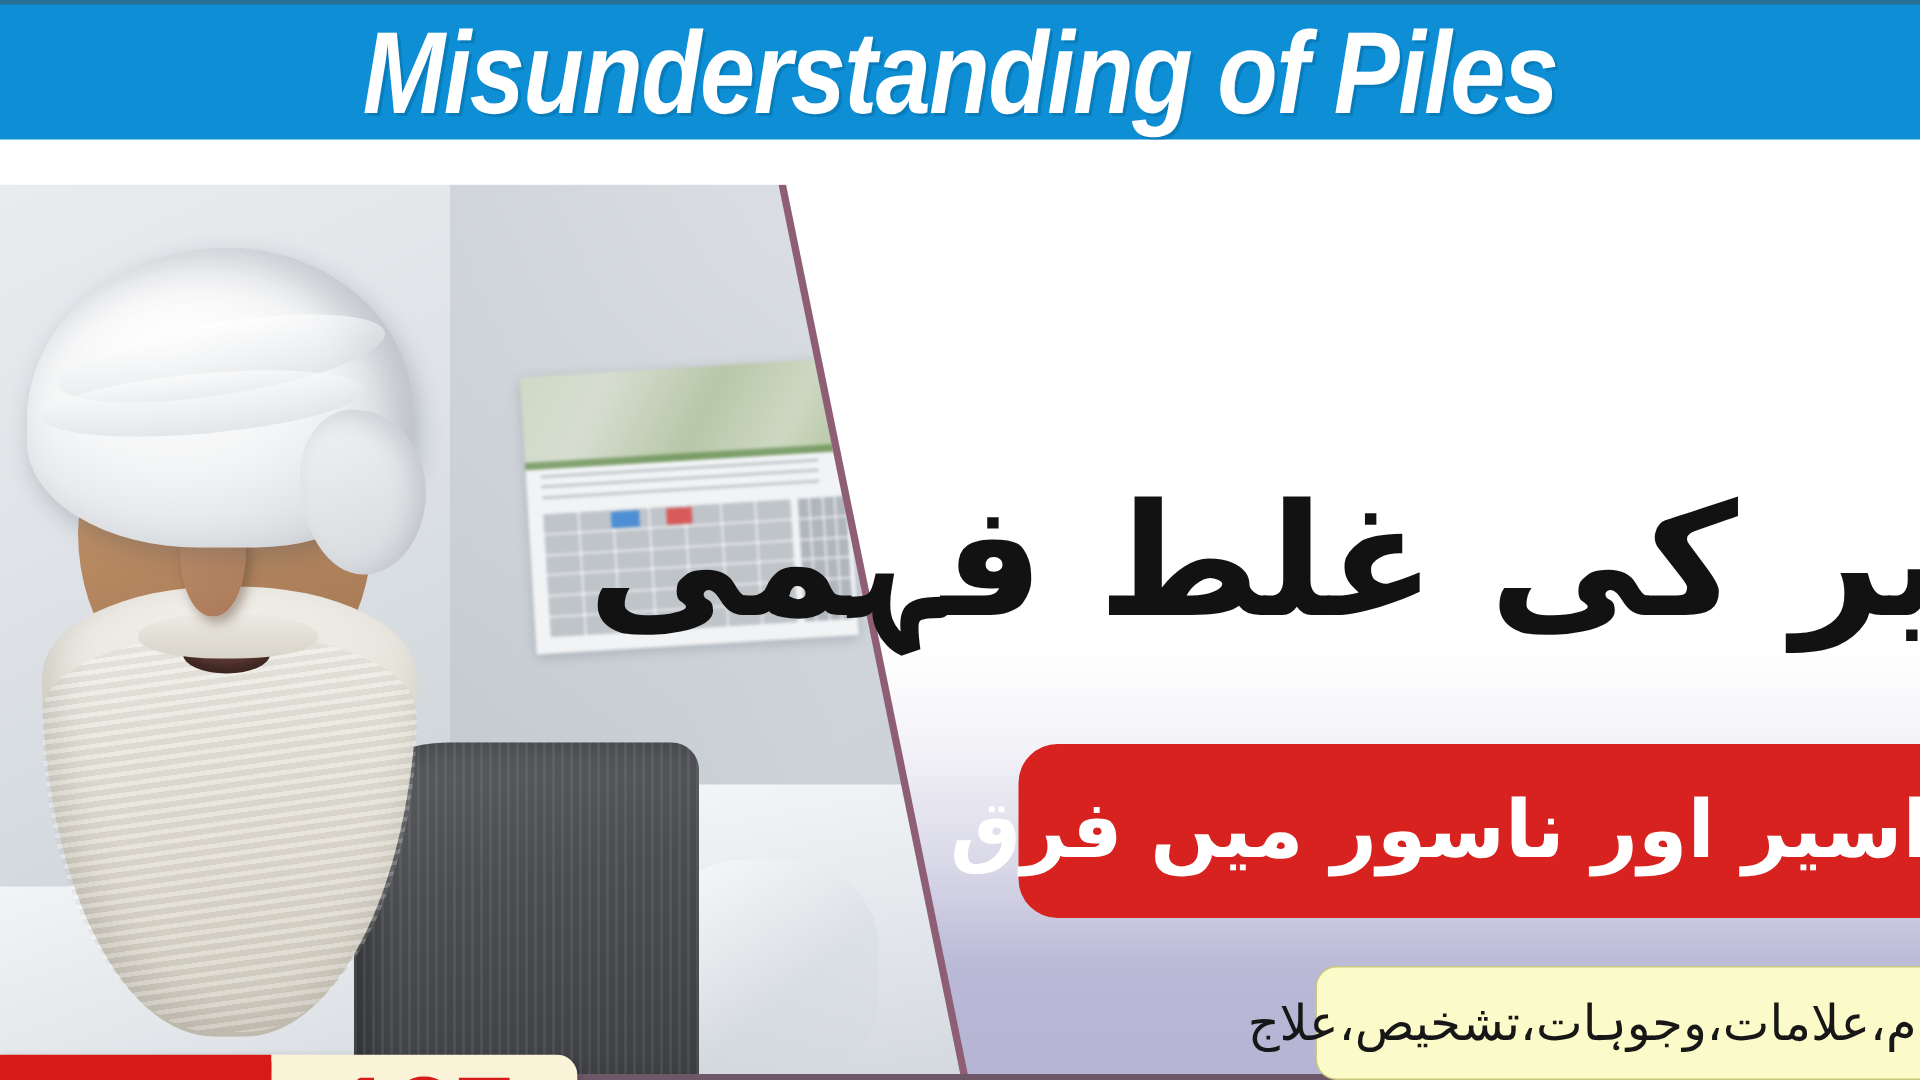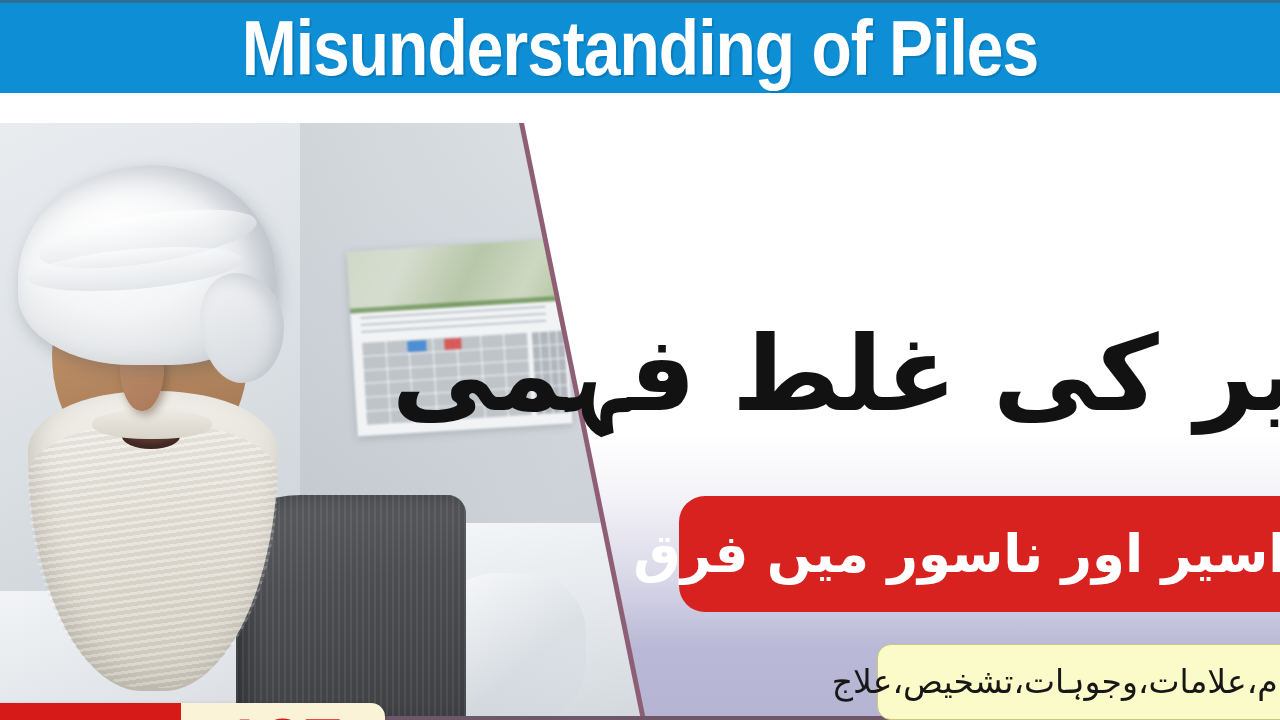--- a/index.html
+++ b/index.html
@@ -9,21 +9,21 @@
   #thumb {
     position:relative; width:1280px; height:720px; overflow:hidden;
     background:#ffffff;
   }
 
   
   .header-bar {
     position:absolute; left:0; top:0; width:1280px; height:93px;
     background:#0d8ed5;
     border-top:3px solid #2a6f96;
-    display:flex; align-items:center; justify-content:center;
+    display:flex; align-items:center; justify-content:center;font-style:italic;
   }
   .header-title {
     color:#ffffff;
     font-family:"Liberation Sans", sans-serif;
     font-weight:bold;
     font-size:66px;
     letter-spacing:-1px;
     line-height:1;
     text-shadow: 2px 2px 0 rgba(0,70,110,.25);
     white-space:nowrap;

